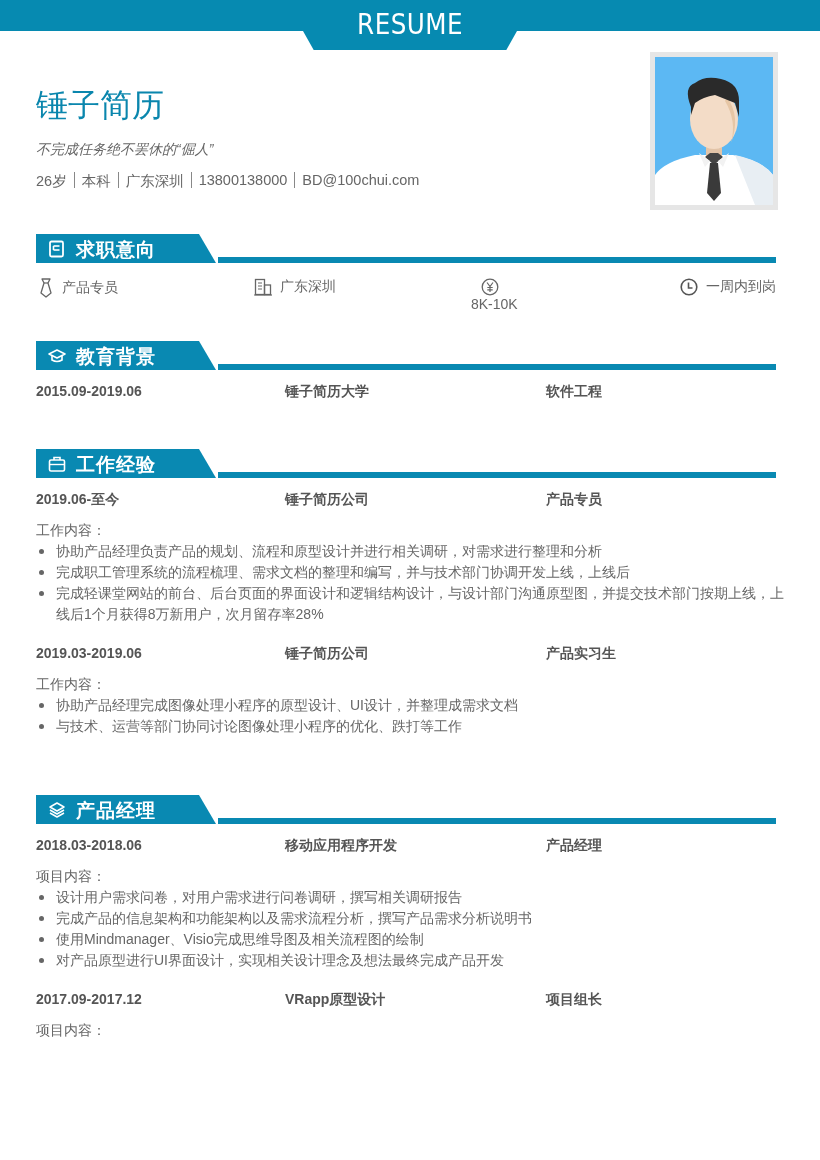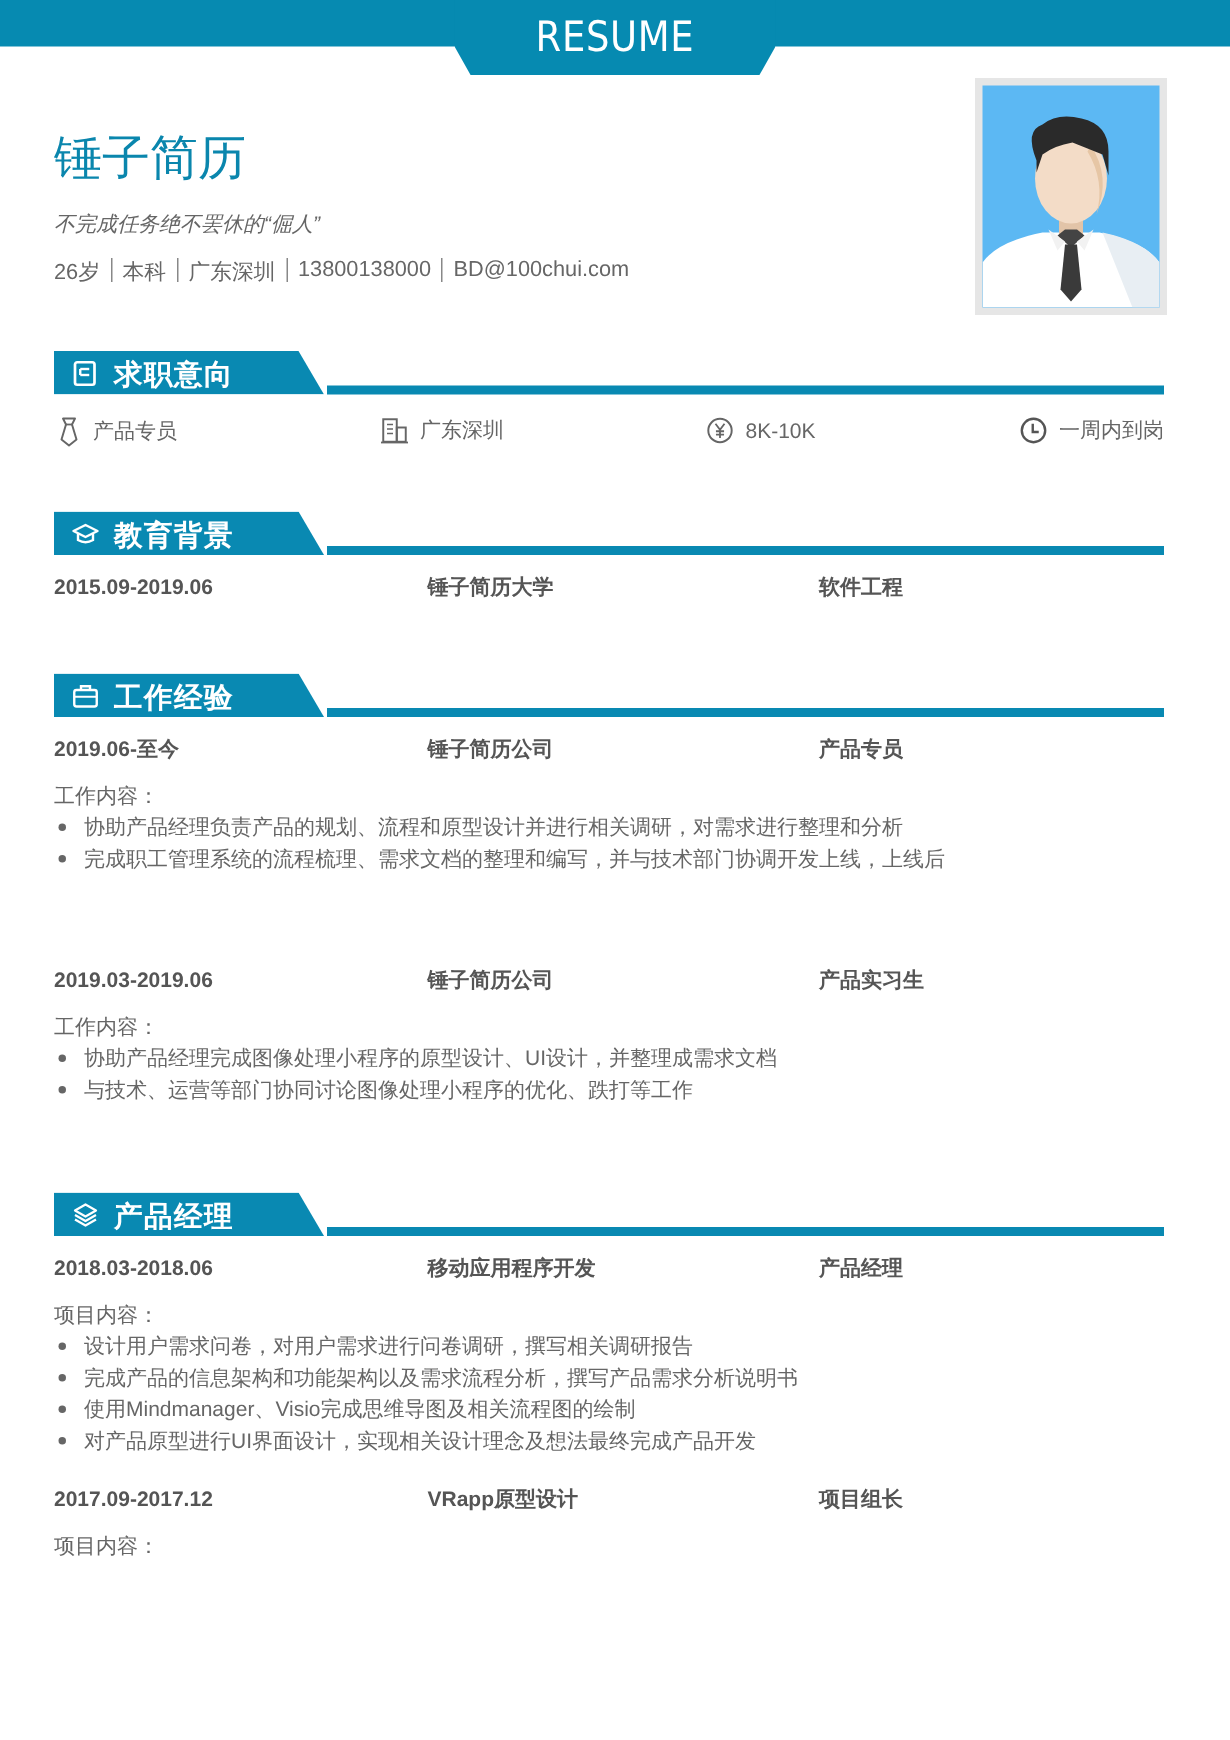--- a/index.html
+++ b/index.html
@@ -102,21 +102,21 @@
     <svg width="18" height="18" viewBox="0 0 18 18">
       <rect x="1.5" y="1.5" width="9" height="15" fill="none" stroke="#666" stroke-width="1.3"></rect>
       <rect x="10.5" y="7" width="6" height="9.5" fill="none" stroke="#666" stroke-width="1.3"></rect>
       <line x1="4" y1="5" x2="8" y2="5" stroke="#666" stroke-width="1"></line>
       <line x1="4" y1="8" x2="8" y2="8" stroke="#666" stroke-width="1"></line>
       <line x1="4" y1="11" x2="8" y2="11" stroke="#666" stroke-width="1"></line>
       <line x1="0" y1="17" x2="18" y2="17" stroke="#666" stroke-width="1.2"></line>
     </svg>
     <span>广东深圳</span>
   </div>
-  <div class="intent-item" style="left:435px;">
+  <div class="intent-item" style="left:435px;flex-direction:column;">
     <svg width="18" height="18" viewBox="0 0 18 18">
       <circle cx="9" cy="9" r="7.8" fill="none" stroke="#666" stroke-width="1.3"></circle>
       <path d="M6 4.5 L9 8.5 L12 4.5 M9 8.5 L9 14 M6.3 9.5 L11.7 9.5 M6.3 11.8 L11.7 11.8" fill="none" stroke="#666" stroke-width="1.2"></path>
     </svg>
     <span>8K-10K</span>
   </div>
   <div class="intent-item" style="left:644px;">
     <svg width="18" height="18" viewBox="0 0 18 18">
       <circle cx="9" cy="9" r="7.8" fill="none" stroke="#555" stroke-width="1.6"></circle>
       <path d="M8.5 4.5 L8.5 10 L12.5 10" fill="none" stroke="#555" stroke-width="1.6"></path>
@@ -154,20 +154,21 @@
 <div class="row3" style="top:491px;">
   <span class="c1">2019.06-至今</span>
   <span class="c2">锤子简历公司</span>
   <span class="c3">产品专员</span>
 </div>
 <div class="block" style="top:520px;">
   <div>工作内容：</div>
   <ul>
     <li>协助产品经理负责产品的规划、流程和原型设计并进行相关调研，对需求进行整理和分析</li>
     <li>完成职工管理系统的流程梳理、需求文档的整理和编写，并与技术部门协调开发上线，上线后</li>
+    <li>完成轻课堂网站的前台、后台页面的界面设计和逻辑结构设计，与设计部门沟通原型图，并提交技术部门按期上线，上线后1个月获得8万新用户，次月留存率28%</li>
   </ul>
 </div>
 
 <div class="row3" style="top:645px;">
   <span class="c1">2019.03-2019.06</span>
   <span class="c2">锤子简历公司</span>
   <span class="c3">产品实习生</span>
 </div>
 <div class="block" style="top:674px;">
   <div>工作内容：</div>

